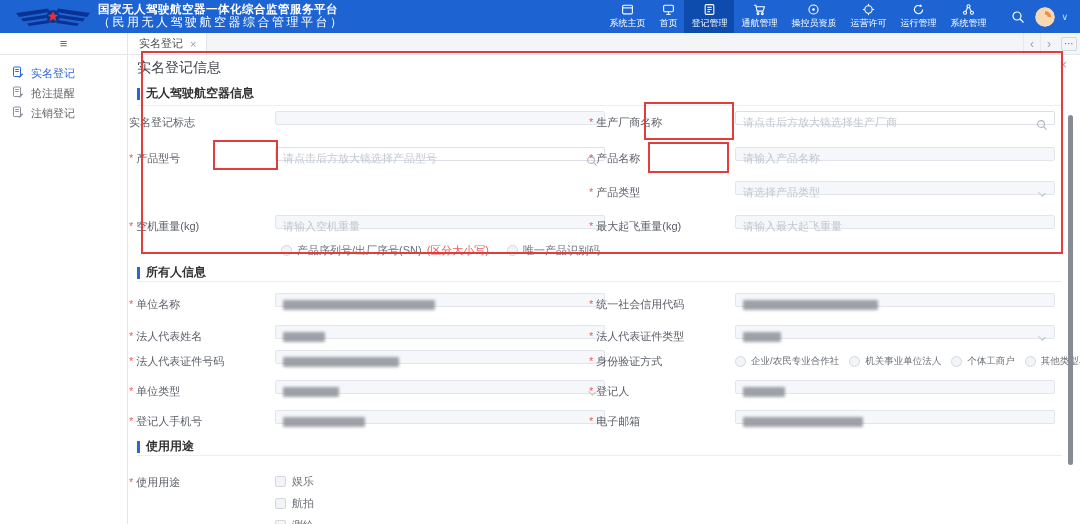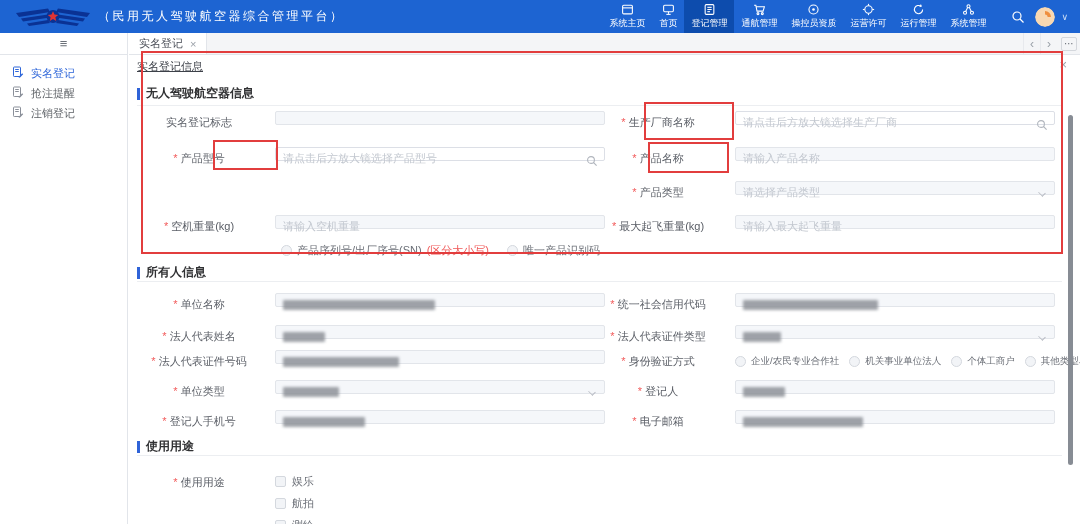--- a/index.html
+++ b/index.html
@@ -39,28 +39,28 @@
   .tab { background:#fff; border-right:1px solid #e2e5ea; padding:0 10px; font-size:11px;
          display:flex; align-items:center; gap:7px; color:#4a4e57; cursor:pointer; }
   .tab-close { color:#9aa0a8; font-size:11px; }
   .tab-ctrls { margin-left:auto; display:flex; align-items:center; }
   .tab-ctrl { width:17px; height:100%; display:flex; align-items:center; justify-content:center;
               color:#9aa0a8; font-size:12px; border-left:1px solid #e7e9ed; cursor:pointer; }
   .tab-more { margin:0 3px 0 4px; border:1px solid #d4d7dc; border-radius:2px; width:16px; height:14px;
               display:flex; align-items:center; justify-content:center; color:#6b7078; font-size:10px; cursor:pointer; }
   
   .modal { position:absolute; left:129px; top:55px; right:0; bottom:0; background:#fff; }
-  .modal-title { position:absolute; left:8px; top:4px; font-size:11px; color:#3d4149;text-decoration:underline; }
+  .modal-title { position:absolute; left:8px; top:4px; font-size:14px; color:#3d4149; }
   .modal-close { position:absolute; right:13px; top:2px; font-size:13px; color:#9aa0a8; cursor:pointer; }
   .sec-title { position:absolute; display:flex; align-items:center; gap:6px;
                font-size:12px; font-weight:bold; color:#303133; }
   .sec-bar { width:3px; height:12px; background:#2f63d8; }
   .sec-line { position:absolute; left:8px; right:18px; height:1px; background:#eceef1; }
   .lbl { position:absolute; height:22px; line-height:22px; font-size:11px; color:#5a5e66;
-         text-align:center; white-space:nowrap; }
+         text-align:left; white-space:nowrap; }
   .lbl.required::before { content:"*"; color:#f25a5a; margin-right:3px; font-size:11px; }
   .ll { left:0; width:140px; }
   .rl { left:460px; width:138px; }
   .inp { position:absolute; height:14px; border:1px solid #dcdfe6; border-radius:2px; background:#fff; }
   .inp.dis { background:#f5f7fa; border-color:#e2e5ea; }
   .li { left:146px; width:330px; }
   .ri { left:606px; width:320px; }
   .inp input { width:100%; height:100%; border:none; outline:none; background:transparent;
                font-size:11px; color:#606266; padding:0 22px 0 7px;
                font-family:"Liberation Sans","DejaVu Sans",sans-serif; }
@@ -101,20 +101,21 @@
         <path d="M13 17.5 L34 14 L36 17 L15 20 Z"></path>
         <path d="M76 7 L44 2.5 L42 6 L73 11 Z"></path>
         <path d="M71 12.5 L44 8.5 L42 11.5 L69 15.5 Z"></path>
         <path d="M65 17.5 L44 14 L42 17 L63 20 Z"></path>
         <circle cx="39" cy="10.5" r="6.5"></circle>
       </g>
       <path fill="#e03434" d="M39 5.2 l1.5 3.4 3.7 .3 -2.8 2.4 .8 3.6 -3.2-1.9 -3.2 1.9 .8-3.6 -2.8-2.4 3.7-.3 Z"></path>
     </svg>
   </div>
   <div class="titles">
+    <div class="title1">国家无人驾驶航空器一体化综合监管服务平台</div>
     <div class="title2">（民用无人驾驶航空器综合管理平台）</div>
   </div>
 
   <div class="nav">
     <div class="nav-item">
       <span>
           <svg width="13" height="13" viewBox="0 0 12 12" fill="none" stroke="#fff" stroke-width="1">
             <rect x="1.5" y="2" width="9" height="8" rx="1"></rect>
             <line x1="1.5" y1="4.5" x2="10.5" y2="4.5"></line>
           </svg>

